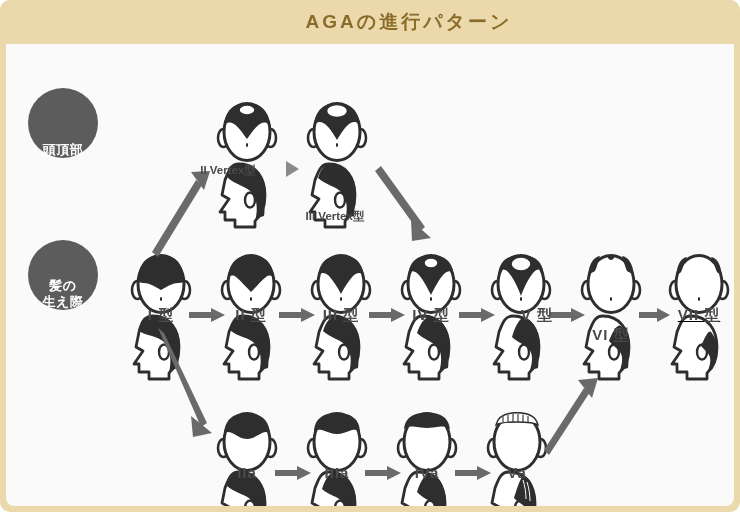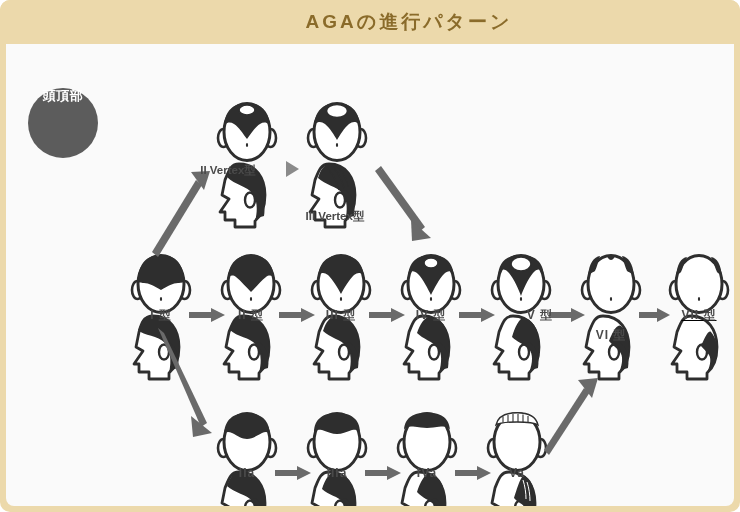--- a/index.html
+++ b/index.html
@@ -39,34 +39,34 @@
     overflow:hidden;
   }
 
   
   .row-label{
     position:absolute;
     width:70px;height:70px;border-radius:50%;
     background:#5c5c5c;
     color:#ffffff;
     display:flex;flex-direction:column;
-    align-items:center;justify-content:flex-start;
+    align-items:center;justify-content:flex-end;
     font-size:13px;font-weight:bold;line-height:1.25;
     letter-spacing:0.5px;
   }
   .row-label span{display:block;}
 
   
   .stage{
     position:absolute;
     width:64px;
     text-align:center;
   }
   .stage-label{
-    font-size:12px;
+    font-size:15px;
     font-weight:bold;
     color:#4a4a4a;
     letter-spacing:1px;
     height:18px;
     line-height:18px;
     white-space:nowrap;
   }
   .stage-label.wide{width:110px;margin-left:-23px;font-size:11.5px;letter-spacing:0px;}
 </style>
 </head>
@@ -77,20 +77,24 @@
   <div class="header">
     <div class="header-title">AGAの進行パターン</div>
   </div>
 
   <div class="canvas">
 
     <div class="row-label" style="left:22px;top:44px;">
       <span>頭頂部</span>
     </div>
 
+    <div class="row-label" style="left:22px;top:196px;">
+      <span>髪の</span>
+      <span>生え際</span>
+    </div>
 
 
     <svg width="728" height="462" viewBox="0 0 728 462" style="position:absolute;left:0;top:0;">
       <defs>
 
         <g id="face-base">
 
           <ellipse cx="-23.5" cy="6" rx="5.5" ry="9" fill="#fff" stroke="#2e2e2e" stroke-width="2.6"></ellipse>
           <ellipse cx="23.5" cy="6" rx="5.5" ry="9" fill="#fff" stroke="#2e2e2e" stroke-width="2.6"></ellipse>
 

